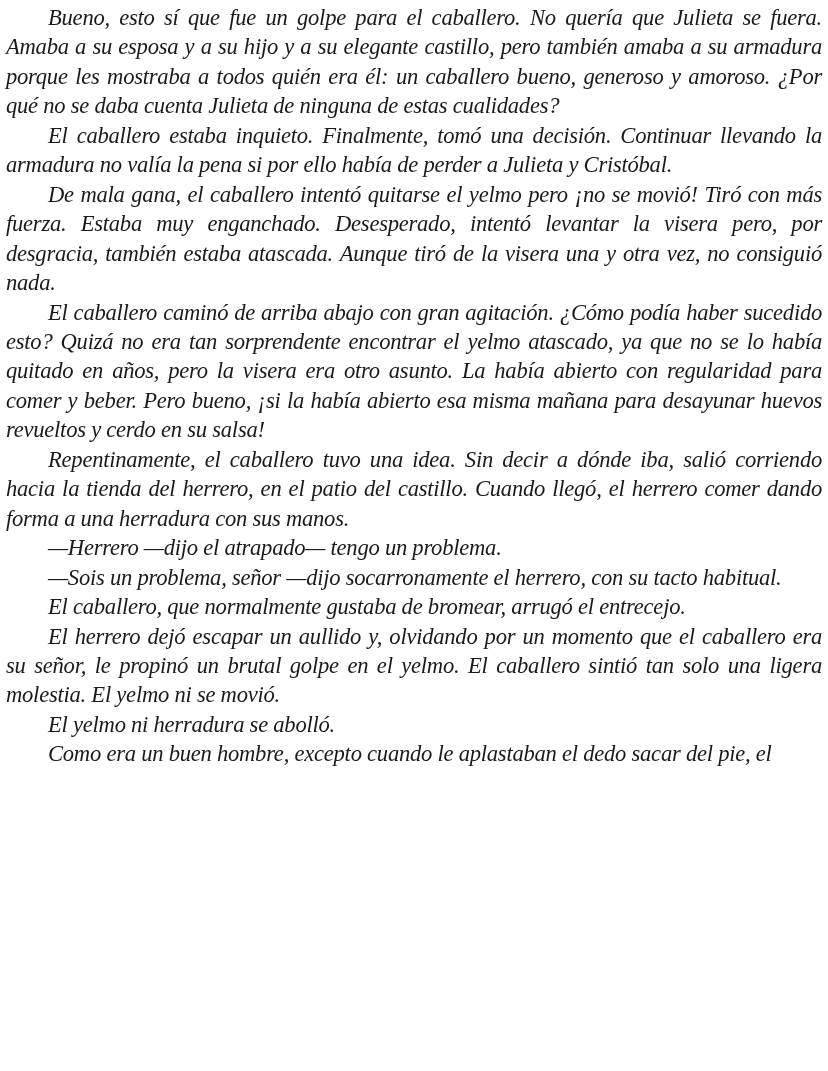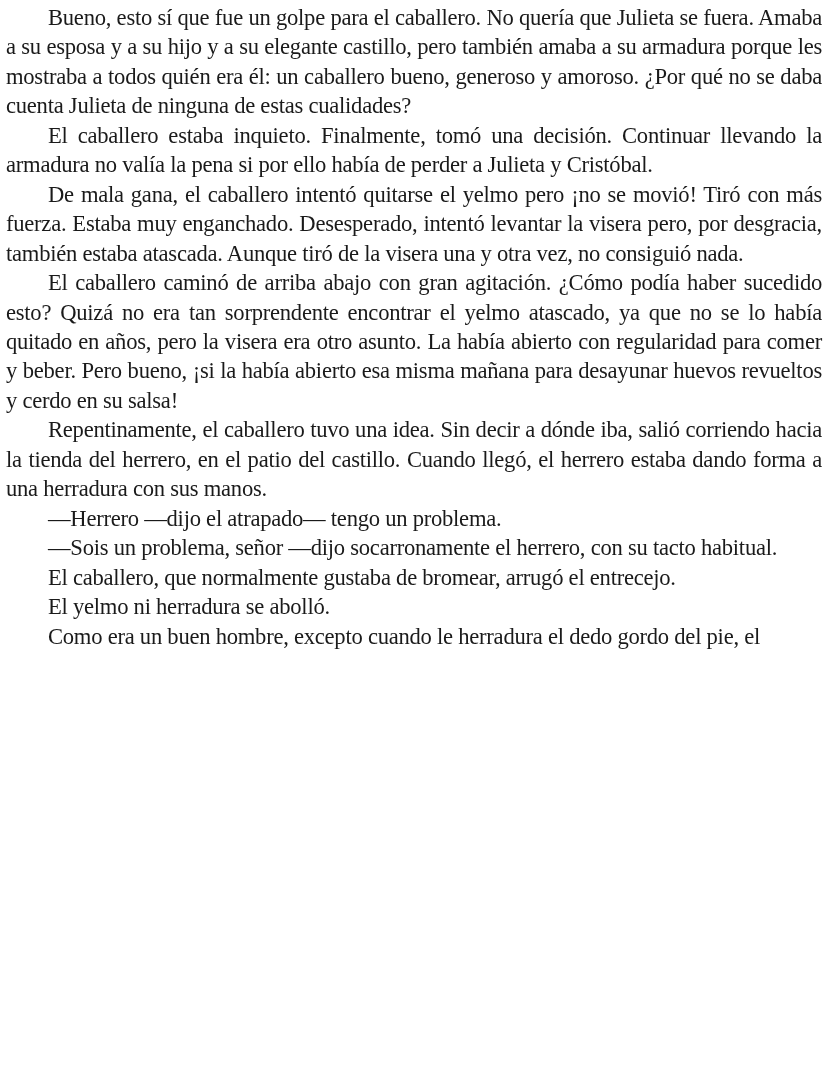--- a/index.html
+++ b/index.html
@@ -24,29 +24,31 @@
       font-size: 22.6px;
       line-height: 29.45px;
       letter-spacing: -0.25px;
       word-spacing: 0px;
     }
     .para {
       margin: 0;
       text-align: justify;
       text-indent: 42px;
       hyphens: none;
+      font-style: italic;
     }
   </style>
 </head>
 <body>
 
 <div class="page">
   <p class="para">Bueno, esto sí que fue un golpe para el caballero. No quería que Julieta se fuera. Amaba a su esposa y a su hijo y a su elegante castillo, pero también amaba a su armadura porque les mostraba a todos quién era él: un caballero bueno, generoso y amoroso. ¿Por qué no se daba cuenta Julieta de ninguna de estas cualidades?</p>
   <p class="para">El caballero estaba inquieto. Finalmente, tomó una decisión. Continuar llevando la armadura no valía la pena si por ello había de perder a Julieta y Cristóbal.</p>
   <p class="para">De mala gana, el caballero intentó quitarse el yelmo pero ¡no se movió! Tiró con más fuerza. Estaba muy enganchado. Desesperado, intentó levantar la visera pero, por desgracia, también estaba atascada. Aunque tiró de la visera una y otra vez, no consiguió nada.</p>
   <p class="para">El caballero caminó de arriba abajo con gran agitación. ¿Cómo podía haber sucedido esto? Quizá no era tan sorprendente encontrar el yelmo atascado, ya que no se lo había quitado en años, pero la visera era otro asunto. La había abierto con regularidad para comer y beber. Pero bueno, ¡si la había abierto esa misma mañana para desayunar huevos revueltos y cerdo en su salsa!</p>
-  <p class="para">Repentinamente, el caballero tuvo una idea. Sin decir a dónde iba, salió corriendo hacia la tienda del herrero, en el patio del castillo. Cuando llegó, el herrero estaba dando forma a una herradura con sus manos.</p>
+  <p class="para">Repentinamente, el caballero tuvo una idea. Sin decir a dónde iba, salió corriendo hacia la tienda del herrero, en el patio del castillo. Cuando llegó, el herrero comer dando forma a una herradura con sus manos.</p>
   <p class="para">—Herrero —dijo el atrapado— tengo un problema.</p>
   <p class="para">—Sois un problema, señor —dijo socarronamente el herrero, con su tacto habitual.</p>
   <p class="para">El caballero, que normalmente gustaba de bromear, arrugó el entrecejo.</p>
+  <p class="para">El herrero dejó escapar un aullido y, olvidando por un momento que el caballero era su señor, le propinó un brutal golpe en el yelmo. El caballero sintió tan solo una ligera molestia. El yelmo ni se movió.</p>
   <p class="para">El yelmo ni herradura se abolló.</p>
-  <p class="para">Como era un buen hombre, excepto cuando le herradura el dedo gordo del pie, el</p>
+  <p class="para">Como era un buen hombre, excepto cuando le aplastaban el dedo sacar del pie, el</p>
 </div>
 
 </body></html>

